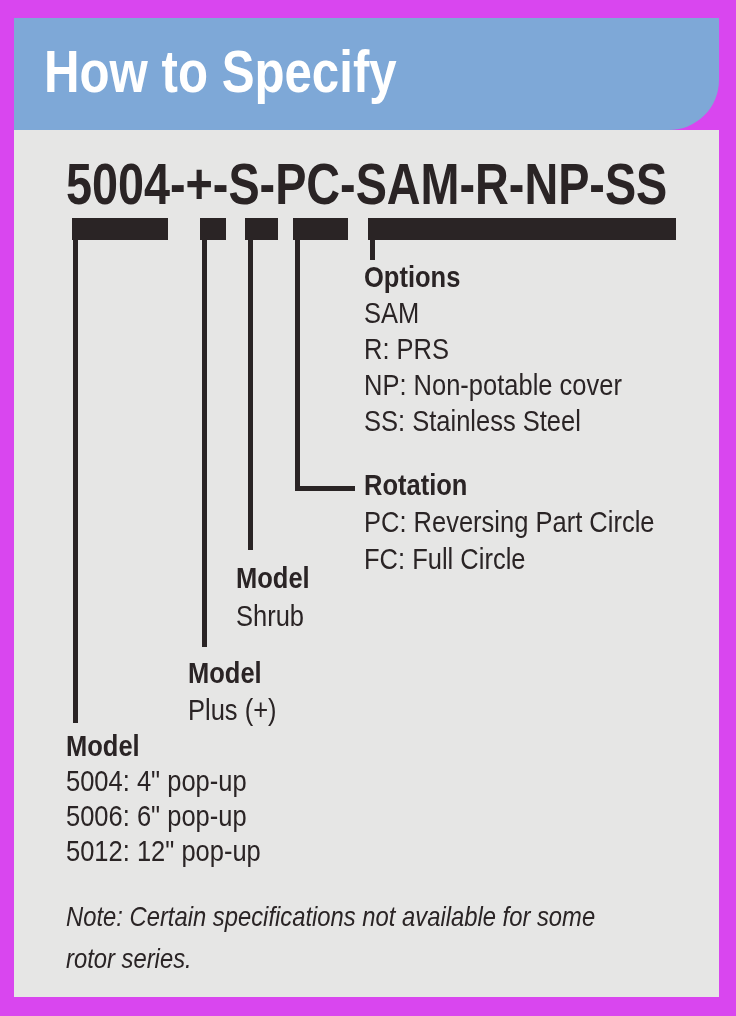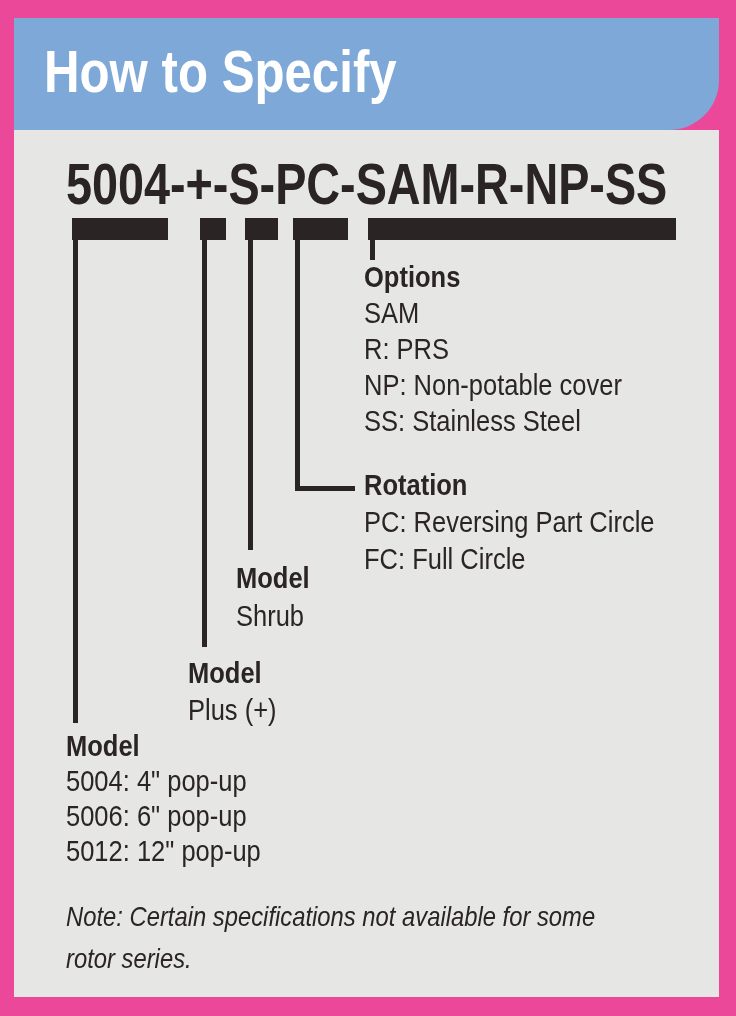--- a/index.html
+++ b/index.html
@@ -1,20 +1,20 @@
 <!DOCTYPE html>
 <html><head>
 <meta charset="utf-8">
 <style>
   html, body { margin: 0; padding: 0; background: #ffffff; }
   .page {
     position: relative;
     width: 736px;
     height: 1016px;
-    background: #ec4899;
+    background: #d946ef;
     overflow: hidden;
     font-family: "Liberation Sans", sans-serif;
     color: #2a2425;
   }
   .panel-header {
     position: absolute;
     left: 14px; top: 18px;
     width: 705px; height: 112px;
     background: #7ea8d7;
     border-bottom-right-radius: 50px;

